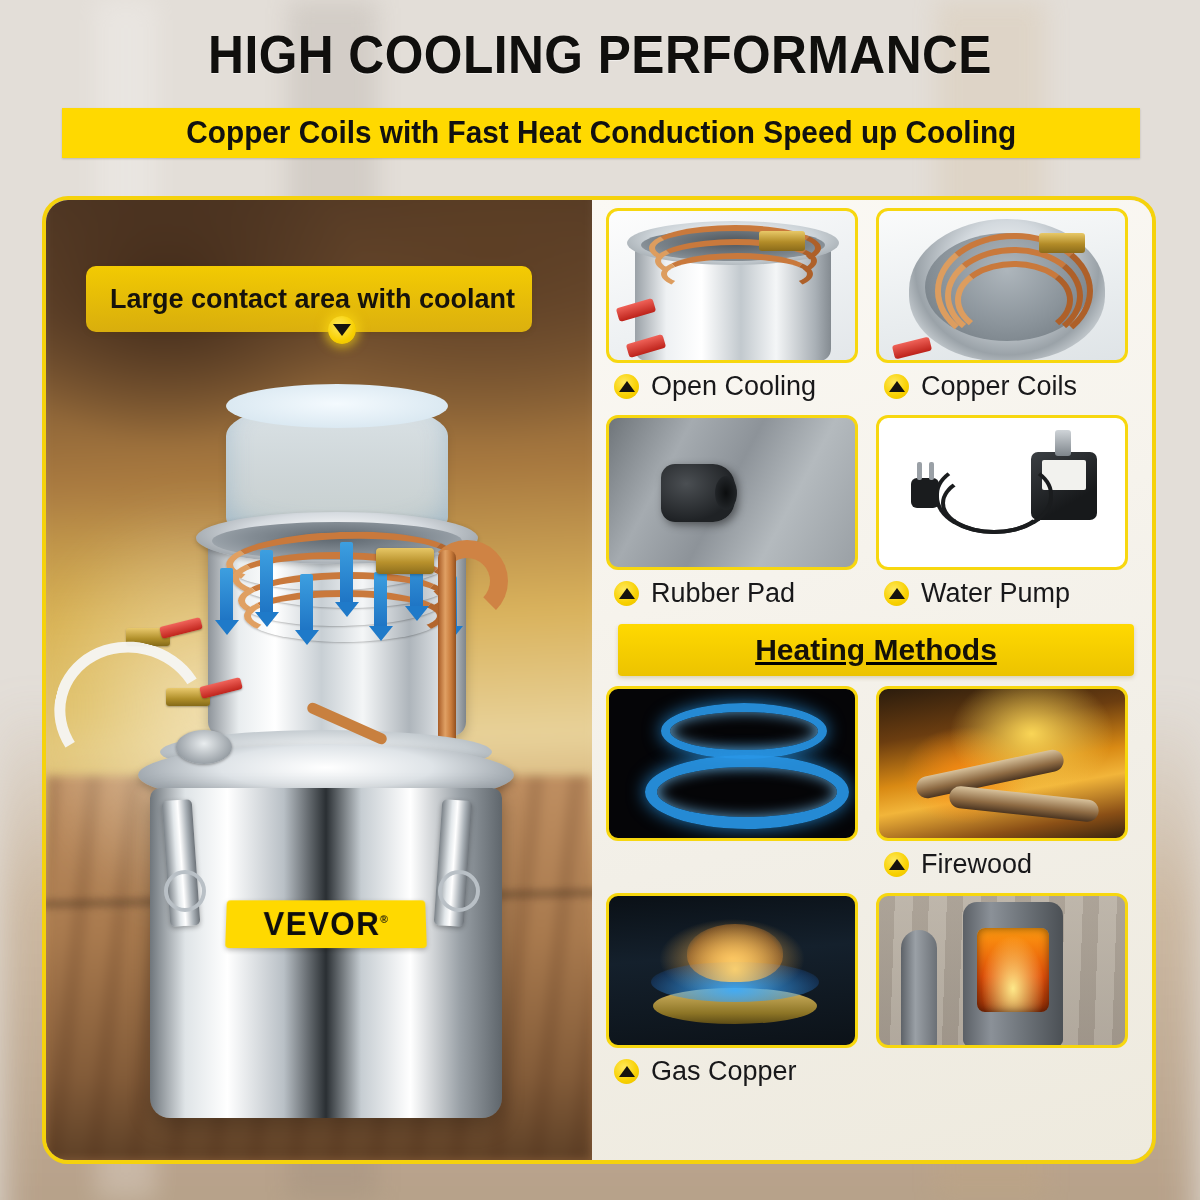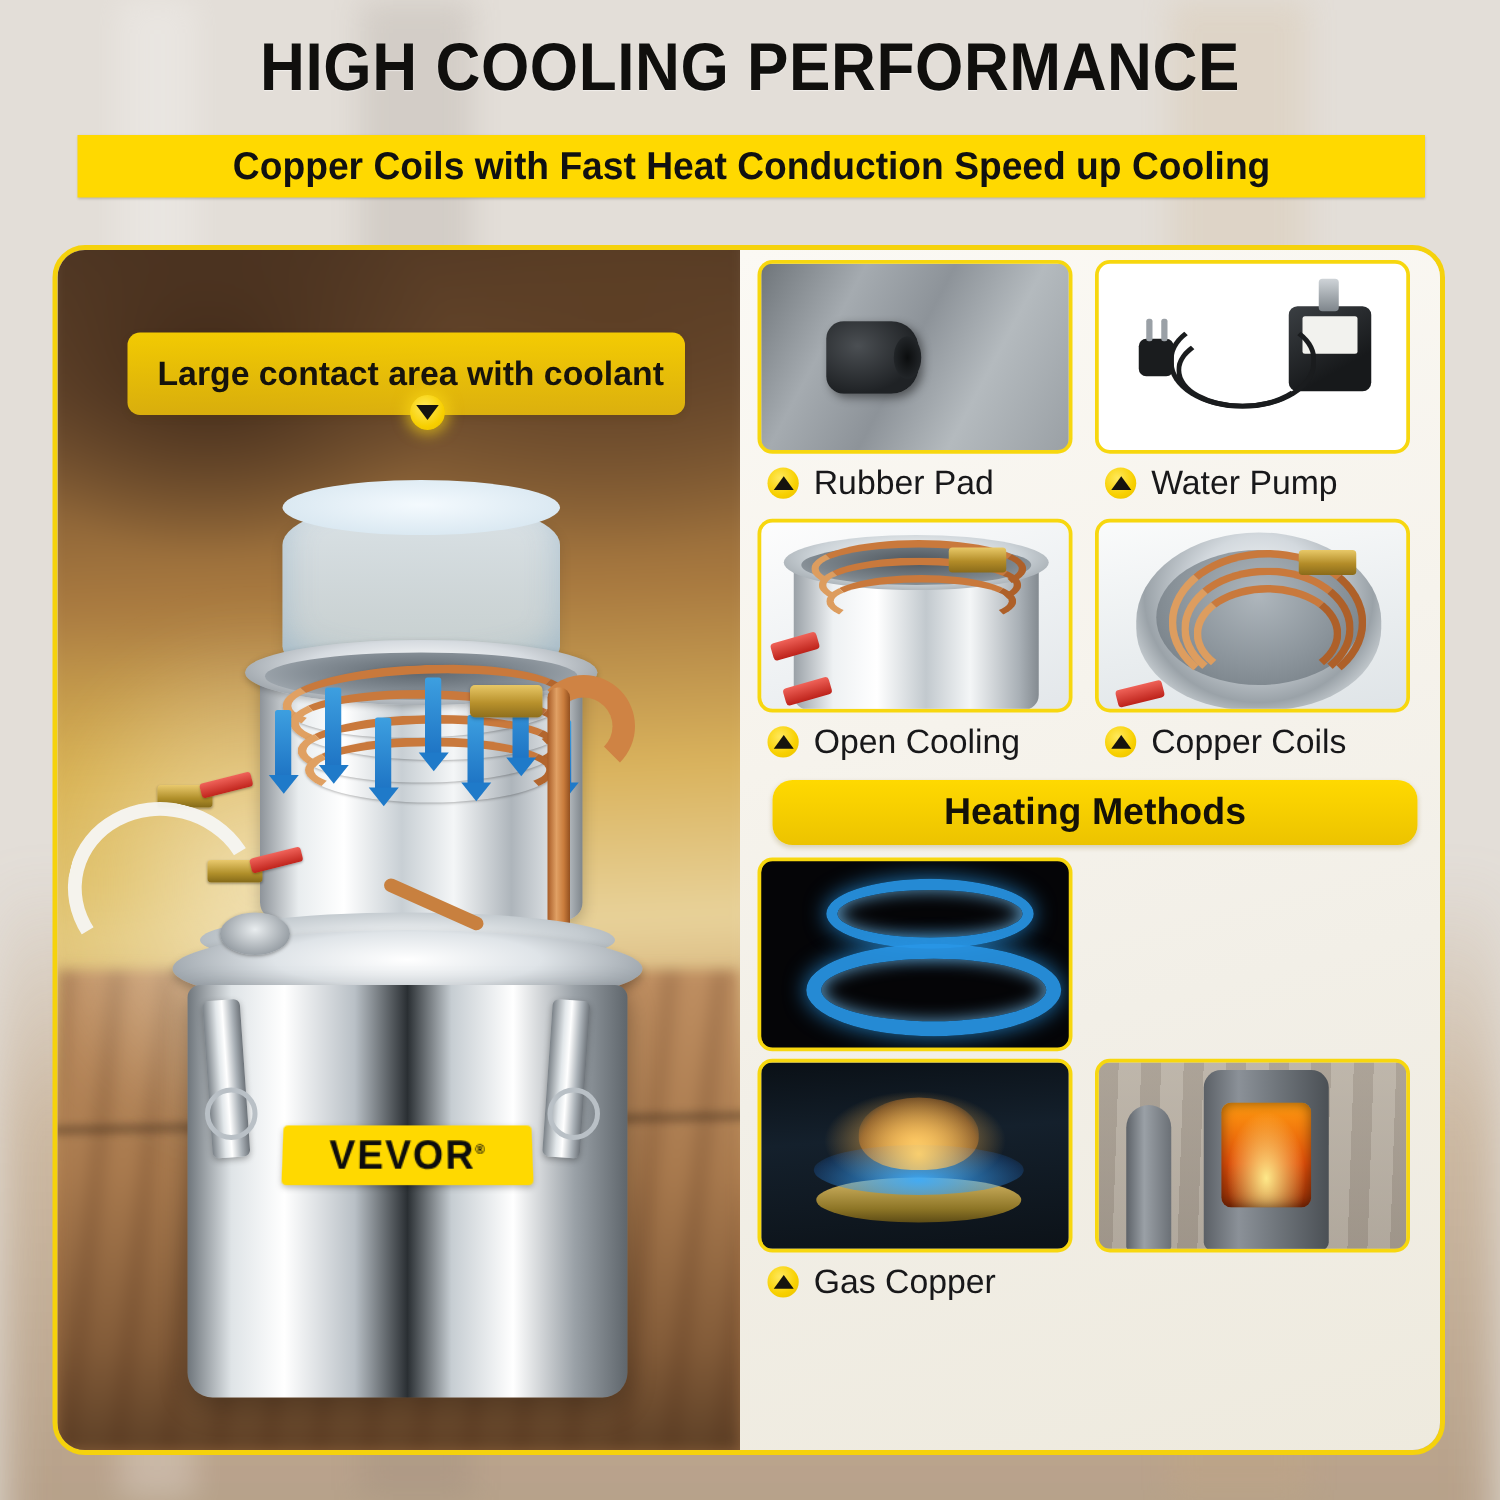--- a/index.html
+++ b/index.html
@@ -89,21 +89,21 @@
     background:rgba(50,32,18,.55);filter:blur(4px);transform:rotate(-1.2deg);
   }
   .lp-glow{
     position:absolute;left:-6%;top:30%;width:70%;height:46%;
     background:radial-gradient(ellipse at center, rgba(255,248,228,.55), transparent 68%);
     filter:blur(22px);
   }
 
   
   .callout{
-    position:absolute;left:56px;top:66px;width:446px;height:66px;
+    position:absolute;left:40px;top:66px;width:446px;height:66px;
     background:linear-gradient(180deg,rgba(255,214,0,.93),rgba(235,190,10,.88));
     border-radius:10px;
     display:flex;align-items:center;
     box-shadow:0 2px 5px rgba(80,60,0,.22);
   }
   .callout span{
     margin-left:24px;font-size:27px;font-weight:bold;color:#16130c;
     white-space:nowrap;
   }
   .callout-arrow{
@@ -290,23 +290,24 @@
   }
   .tri-up{
     width:0;height:0;border-left:8px solid transparent;border-right:8px solid transparent;
     border-bottom:11px solid #15130e;
   }
   .cap-label{font-size:27px;color:#18181a;white-space:nowrap;}
 
   .heat-banner{
     margin:8px 0 10px 12px;width:516px;height:52px;
     background:linear-gradient(180deg,#FFD900,#ecc300);
-    border-radius:16px;
+    border-radius:4px;
     display:flex;align-items:center;justify-content:center;
     box-shadow:0 2px 4px rgba(120,95,0,.22);
+    text-decoration:underline;
   }
   .heat-banner span{font-size:30px;font-weight:bold;color:#141108;}
 
   
   .t-open{background:linear-gradient(160deg,#fdfdfd,#eef1f3 55%,#e3e7ea);}
   .t-open .pot{
     position:absolute;left:26px;top:22px;width:196px;height:128px;
     background:linear-gradient(90deg,#9aa1a7,#eef1f3 16%,#ffffff 34%,#c2c9ce 54%,#f4f6f7 72%,#a9b0b6 92%,#848b91);
     border-radius:8px 8px 12px 12px;
   }
@@ -542,54 +543,20 @@
       <div class="clamp-ring r"></div>
 
       <div class="vevor-logo">
         <span>VEVOR<sup>®</sup></span>
       </div>
     </div>
   </div>
 
   <div class="right-panel">
     <div class="cards">
-
-      <div class="row">
-        <div class="card">
-          <div class="thumb t-rubber">
-            <div class="grommet"></div>
-            <div class="ghole"></div>
-          </div>
-          <div class="cap">
-            <div class="badge">
-                <div class="tri-up"></div>
-              </div>
-            <div class="cap-label">Rubber Pad</div>
-          </div>
-        </div>
-
-        <div class="card">
-          <div class="thumb t-pump">
-            <div class="body"></div>
-            <div class="nozzle"></div>
-            <div class="label"></div>
-            <div class="cord"></div>
-            <div class="cord2"></div>
-            <div class="plug"></div>
-            <div class="prong" style="left:38px;"></div>
-            <div class="prong" style="left:50px;"></div>
-          </div>
-          <div class="cap">
-            <div class="badge">
-                <div class="tri-up"></div>
-              </div>
-            <div class="cap-label">Water Pump</div>
-          </div>
-        </div>
-      </div>
 
       <div class="row">
         <div class="card">
           <div class="thumb t-open">
             <div class="pot"></div>
             <div class="rim"></div>
             <div class="hole"></div>
             <div class="t-coilr c1"></div>
             <div class="t-coilr c2"></div>
             <div class="t-coilr c3"></div>
@@ -617,32 +584,78 @@
           </div>
           <div class="cap">
             <div class="badge">
                 <div class="tri-up"></div>
               </div>
             <div class="cap-label">Copper Coils</div>
           </div>
         </div>
       </div>
 
+      <div class="row">
+        <div class="card">
+          <div class="thumb t-rubber">
+            <div class="grommet"></div>
+            <div class="ghole"></div>
+          </div>
+          <div class="cap">
+            <div class="badge">
+                <div class="tri-up"></div>
+              </div>
+            <div class="cap-label">Rubber Pad</div>
+          </div>
+        </div>
+
+        <div class="card">
+          <div class="thumb t-pump">
+            <div class="body"></div>
+            <div class="nozzle"></div>
+            <div class="label"></div>
+            <div class="cord"></div>
+            <div class="cord2"></div>
+            <div class="plug"></div>
+            <div class="prong" style="left:38px;"></div>
+            <div class="prong" style="left:50px;"></div>
+          </div>
+          <div class="cap">
+            <div class="badge">
+                <div class="tri-up"></div>
+              </div>
+            <div class="cap-label">Water Pump</div>
+          </div>
+        </div>
+      </div>
+
       <div class="heat-banner">
         <span>Heating Methods</span>
       </div>
 
       <div class="row">
         <div class="card">
           <div class="thumb t-coalgas">
             <div class="ring r1"></div>
             <div class="ring r2"></div>
           </div>
         </div>
 
+        <div class="card">
+          <div class="thumb t-firewood">
+            <div class="log l1"></div>
+            <div class="log l2"></div>
+          </div>
+          <div class="cap">
+            <div class="badge">
+                <div class="tri-up"></div>
+              </div>
+            <div class="cap-label">Firewood</div>
+          </div>
+        </div>
       </div>
 
       <div class="row">
         <div class="card">
           <div class="thumb t-gasstove">
             <div class="burner"></div>
             <div class="bflame"></div>
             <div class="oflame"></div>
           </div>
           <div class="cap">

